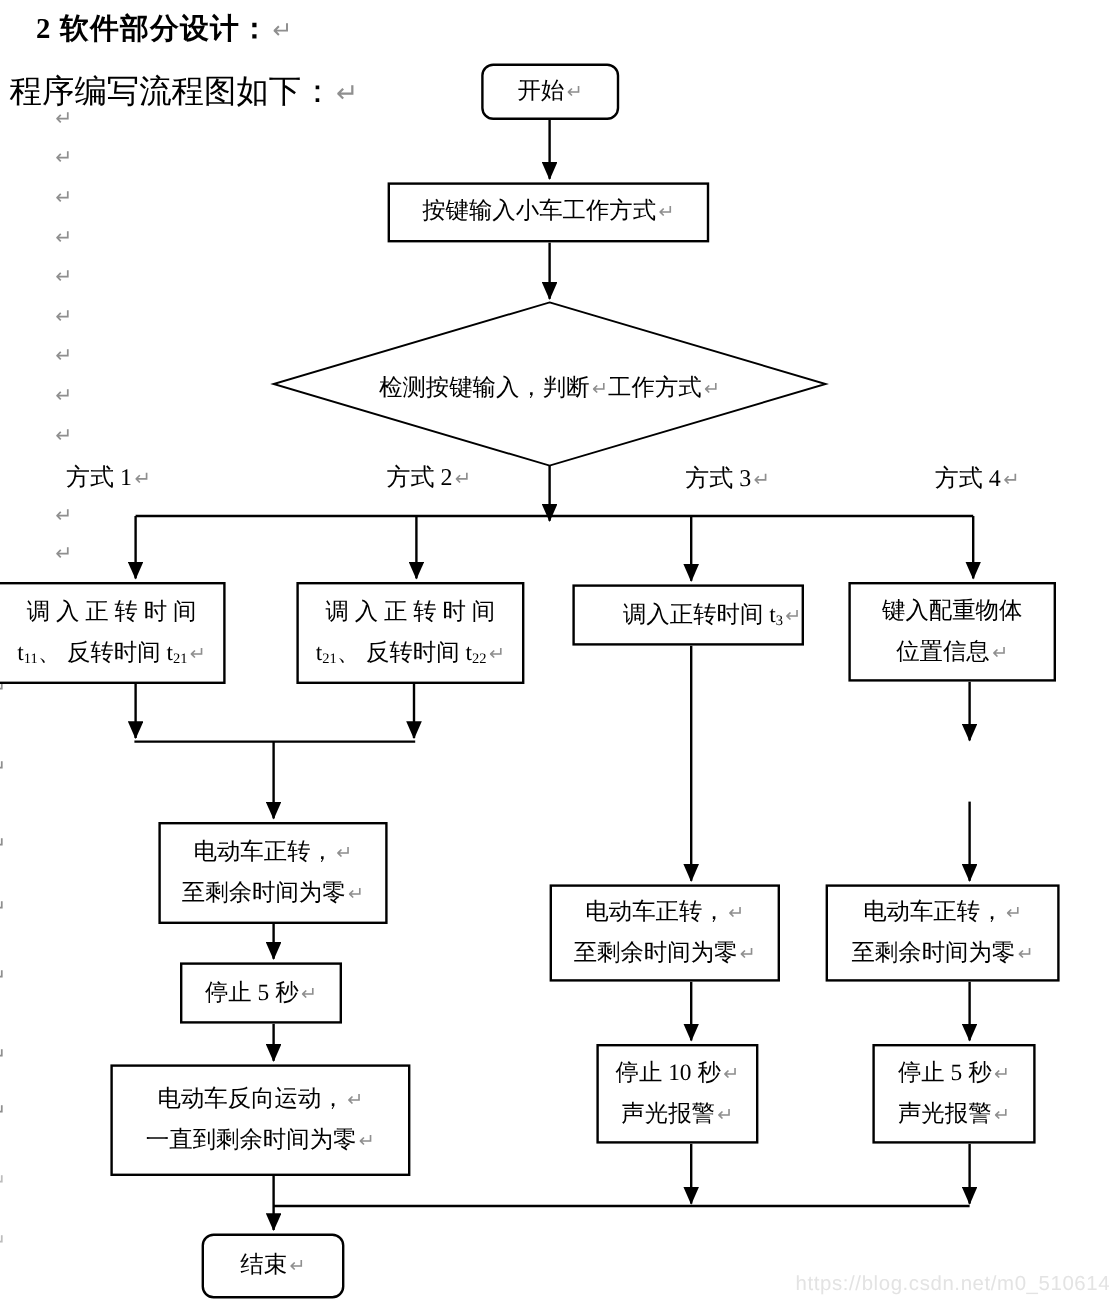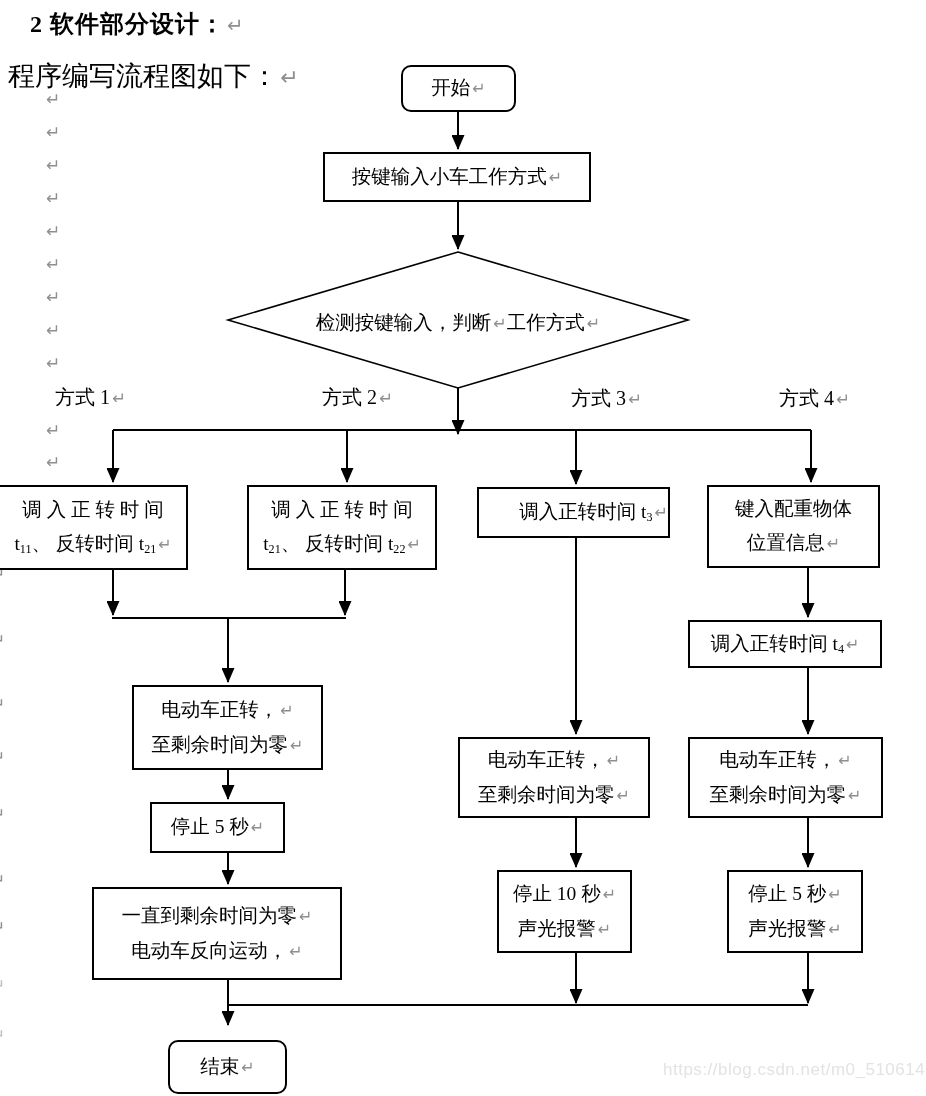--- a/index.html
+++ b/index.html
@@ -11,21 +11,21 @@
   .h1{font-size:24px;font-weight:bold;letter-spacing:1px;white-space:nowrap;}
   .h2{font-size:27px;white-space:nowrap;}
   .rm{font-family:"DejaVu Sans",sans-serif;color:#8f8f8f;font-size:0.82em;font-weight:normal;margin-left:2px;}
   .pmark{position:absolute;font-family:"DejaVu Sans",sans-serif;color:#8f8f8f;font-size:17px;line-height:17px;}
   .pmark.faint{color:#bdbdbd;}
   .box{
     position:absolute;border:2px solid #000;background:#fff;
     display:flex;flex-direction:column;align-items:center;justify-content:center;
     text-align:center;font-size:19.5px;line-height:34px;box-sizing:border-box;white-space:nowrap;
   }
-  .rounded{border-radius:10px;border-width:2.5px;margin-top:12px;}
+  .rounded{border-radius:10px;border-width:2.5px;}
   .thick{border-width:2.5px;}
   .diamond-text{
     position:absolute;display:flex;align-items:center;justify-content:center;
     text-align:center;font-size:19.5px;line-height:33px;white-space:nowrap;
   }
   .mode-label{position:absolute;font-size:20px;white-space:nowrap;}
   sub.ss{font-size:0.62em;line-height:0;vertical-align:-0.22em;}
   #watermark{
     position:absolute;left:663px;top:1060px;font-family:"Liberation Sans","DejaVu Sans",sans-serif;
     font-size:17px;color:#e3e3e3;letter-spacing:0.5px;white-space:nowrap;
@@ -127,36 +127,33 @@
 
   <div class="box" style="left:477px;top:487px;width:193px;height:51px;padding-left:40px;">
     <div><span>调入正转时间 t</span><sub class="ss">3</sub><span class="rm">↵</span></div>
   </div>
 
   <div class="box" style="left:707px;top:485px;width:173px;height:83px;">
     <div>键入配重物体</div>
     <div><span>位置信息</span><span class="rm">↵</span></div>
   </div>
 
-  <div class="box" style="left:688px;top:620px;width:194px;height:48px;">
-    <div><span>调入正转时间 t</span><sub class="ss">4</sub><span class="rm">↵</span></div>
-  </div>
 
   <div class="box thick" style="left:132px;top:685px;width:191px;height:85px;">
     <div><span>电动车正转，</span><span class="rm">↵</span></div>
     <div><span>至剩余时间为零</span><span class="rm">↵</span></div>
   </div>
 
   <div class="box" style="left:150px;top:802px;width:135px;height:51px;">
     <div><span>停止 5 秒</span><span class="rm">↵</span></div>
   </div>
 
   <div class="box thick" style="left:92px;top:887px;width:250px;height:93px;">
+    <div><span>电动车反向运动，</span><span class="rm">↵</span></div>
     <div><span>一直到剩余时间为零</span><span class="rm">↵</span></div>
-    <div><span>电动车反向运动，</span><span class="rm">↵</span></div>
   </div>
 
   <div class="box thick" style="left:458px;top:737px;width:192px;height:81px;">
     <div><span>电动车正转，</span><span class="rm">↵</span></div>
     <div><span>至剩余时间为零</span><span class="rm">↵</span></div>
   </div>
 
   <div class="box" style="left:497px;top:870px;width:135px;height:83px;">
     <div><span>停止 10 秒</span><span class="rm">↵</span></div>
     <div><span>声光报警</span><span class="rm">↵</span></div>

